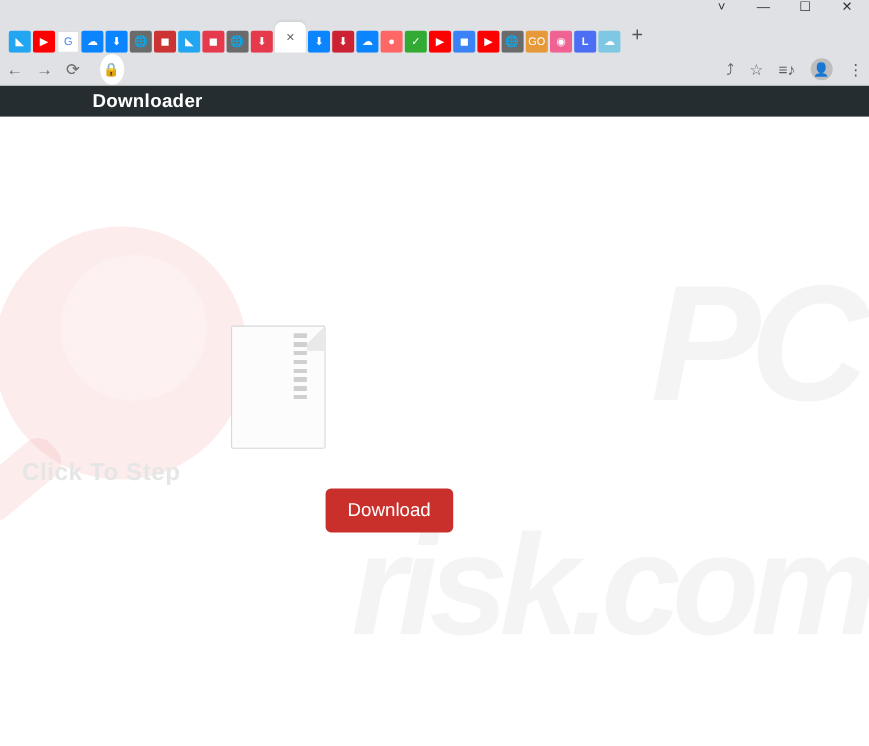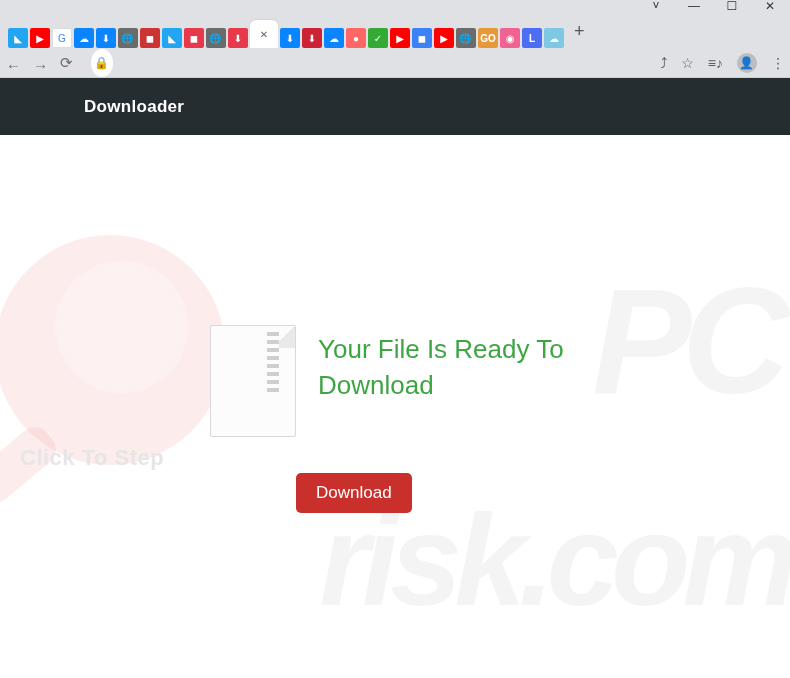--- a/index.html
+++ b/index.html
@@ -10,39 +10,39 @@
 .winctl { height:14px; display:flex; justify-content:flex-end; padding-top:0; }
 .winbtns { display:flex; gap:2px; padding-right:2px; }
 .winbtn { width:36px; height:12px; display:flex; align-items:center; justify-content:center; color:#333; font-size:12px; }
 .tabstrip { height:34px; display:flex; align-items:flex-end; padding-left:8px; padding-right:60px; gap:0; overflow:hidden; }
 .tab { width:20px; height:20px; margin-right:2px; border-radius:2px; display:flex; align-items:center; justify-content:center; font-size:10px; color:#fff; flex:0 0 20px; }
 .tab.active { background:#fff; color:#666; width:28px; flex:0 0 28px; height:28px; border-radius:6px 6px 0 0; box-shadow:0 -1px 2px rgba(0,0,0,.06); }
 .tab-yt{background:#f00;} .tab-g{background:#fff;color:#4285f4;border:1px solid #ddd;} .tab-cloud{background:#0a84ff;}
 .tab-d1{background:#22a6f2;} .tab-glb{background:#6b6b6b;} .tab-sp{background:#c33;}
 .tab-pp{background:#e6394b;} .tab-dn{background:#e6394b;} .tab-dl{background:#0a84ff;}
 .tab-red{background:#c23;} .tab-grn{background:#3a3;} .tab-org{background:#f66;}
-.tab-blu{background:#3b82f6;} .tab-go{background:#e59938;color:#fff;font-weight:bold;}
+.tab-blu{background:#3b82f6;} .tab-go{background:#e59938;color:#fff;font-weight:normal;}
 .tab-pin{background:#f06292;} .tab-L{background:#4c6ef5;color:#fff;font-weight:bold;}
 .tab-cld{background:#7ec8e3;}
 .newtab { margin-left:8px; color:#555; font-size:18px; align-self:center; }
 .addrbar { height:30px; background:#fff; border-radius:18px; margin:0 8px; display:flex; align-items:center; padding:0 10px; justify-content:space-between; }
 .navbtn { color:#6b6b6b; font-size:15px; }
 .lock { color:#5a5a5a; font-size:12px; }
 .addrright { display:flex; align-items:center; gap:14px; }
 .omicon { color:#5b5b5b; font-size:14px; }
 .avatar { width:20px; height:20px; border-radius:50%; background:#bdbdbd; display:flex; align-items:center; justify-content:center; color:#6b6b6b; font-size:12px; }
 .threedots { letter-spacing:-1px; }
 
 .toprow { display:flex; align-items:center; height:30px; padding:0 6px; }
 .toprow .navbtn { margin-right:12px; }
 .toprow .addrbar { flex:0 0 22px; height:28px; width:28px; border-radius:50%; padding:0; display:flex; align-items:center; justify-content:center; margin:0 8px 0 6px; }
 
 
 .page { position:relative; height:600px; background:#fff; }
-.hdr { height:57px; background:#262d31; display:flex; align-items:center; padding-left:84px; }
+.hdr { height:28px; background:#262d31; display:flex; align-items:center; padding-left:84px; }
 .hdr-title { color:#fff; font-weight:bold; font-size:17px; letter-spacing:.3px; }
 
 .content { position:relative; height:556px; overflow:hidden; }
 
 
 .wm-circle { position:absolute; left:-5px; top:100px; width:230px; height:230px; border-radius:50%; background:radial-gradient(circle at 55% 40%, #f7c5c5 0 35%, #f4b3b3 36% 100%); opacity:.25; }
 .wm-handle { position:absolute; left:-30px; top:310px; width:90px; height:40px; background:#f4b3b3; opacity:.25; transform:rotate(-40deg); border-radius:16px; }
 .wm-text { position:absolute; left:20px; top:310px; color:#e6e6e6; font-size:22px; font-weight:bold; letter-spacing:.5px; }
 .wm-pc { position:absolute; right:10px; top:120px; font-size:150px; font-weight:900; color:#000; opacity:.04; font-style:italic; letter-spacing:-10px; }
 .wm-risk { position:absolute; right:0; top:350px; font-size:130px; font-weight:900; color:#000; opacity:.04; font-style:italic; letter-spacing:-8px; }
@@ -126,19 +126,18 @@
     <div class="wm-circle"></div>
     <div class="wm-handle"></div>
     <div class="wm-text">Click To Step</div>
     <div class="wm-pc">PC</div>
     <div class="wm-risk">risk.com</div>
 
     <div class="fileblock">
       <div class="zip"></div>
     </div>
 
-    <div class="headline">Your File Is Ready To Download</div>
 
     <div class="btnrow">
       <button class="btn btn-primary">Download</button>
     </div>
   </div>
 </div>
 
 </body></html>

